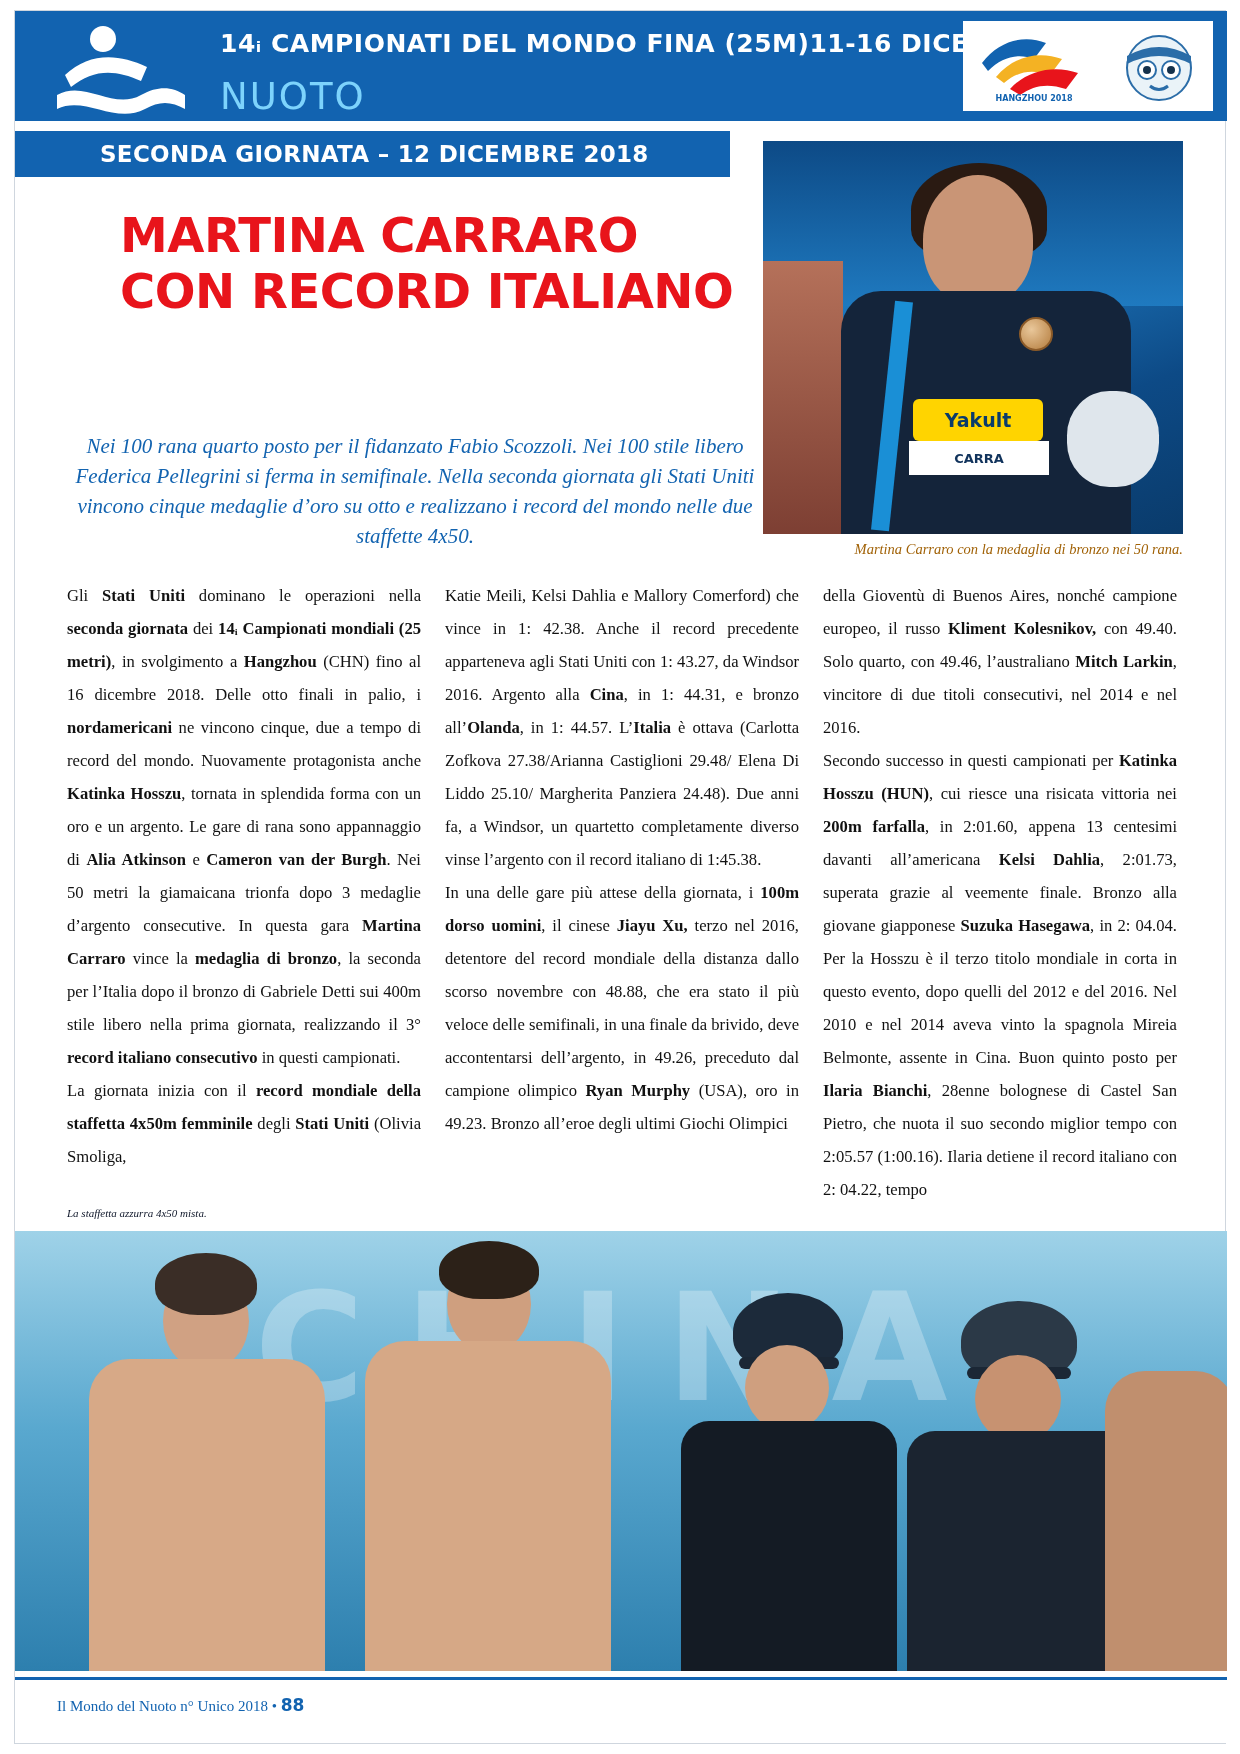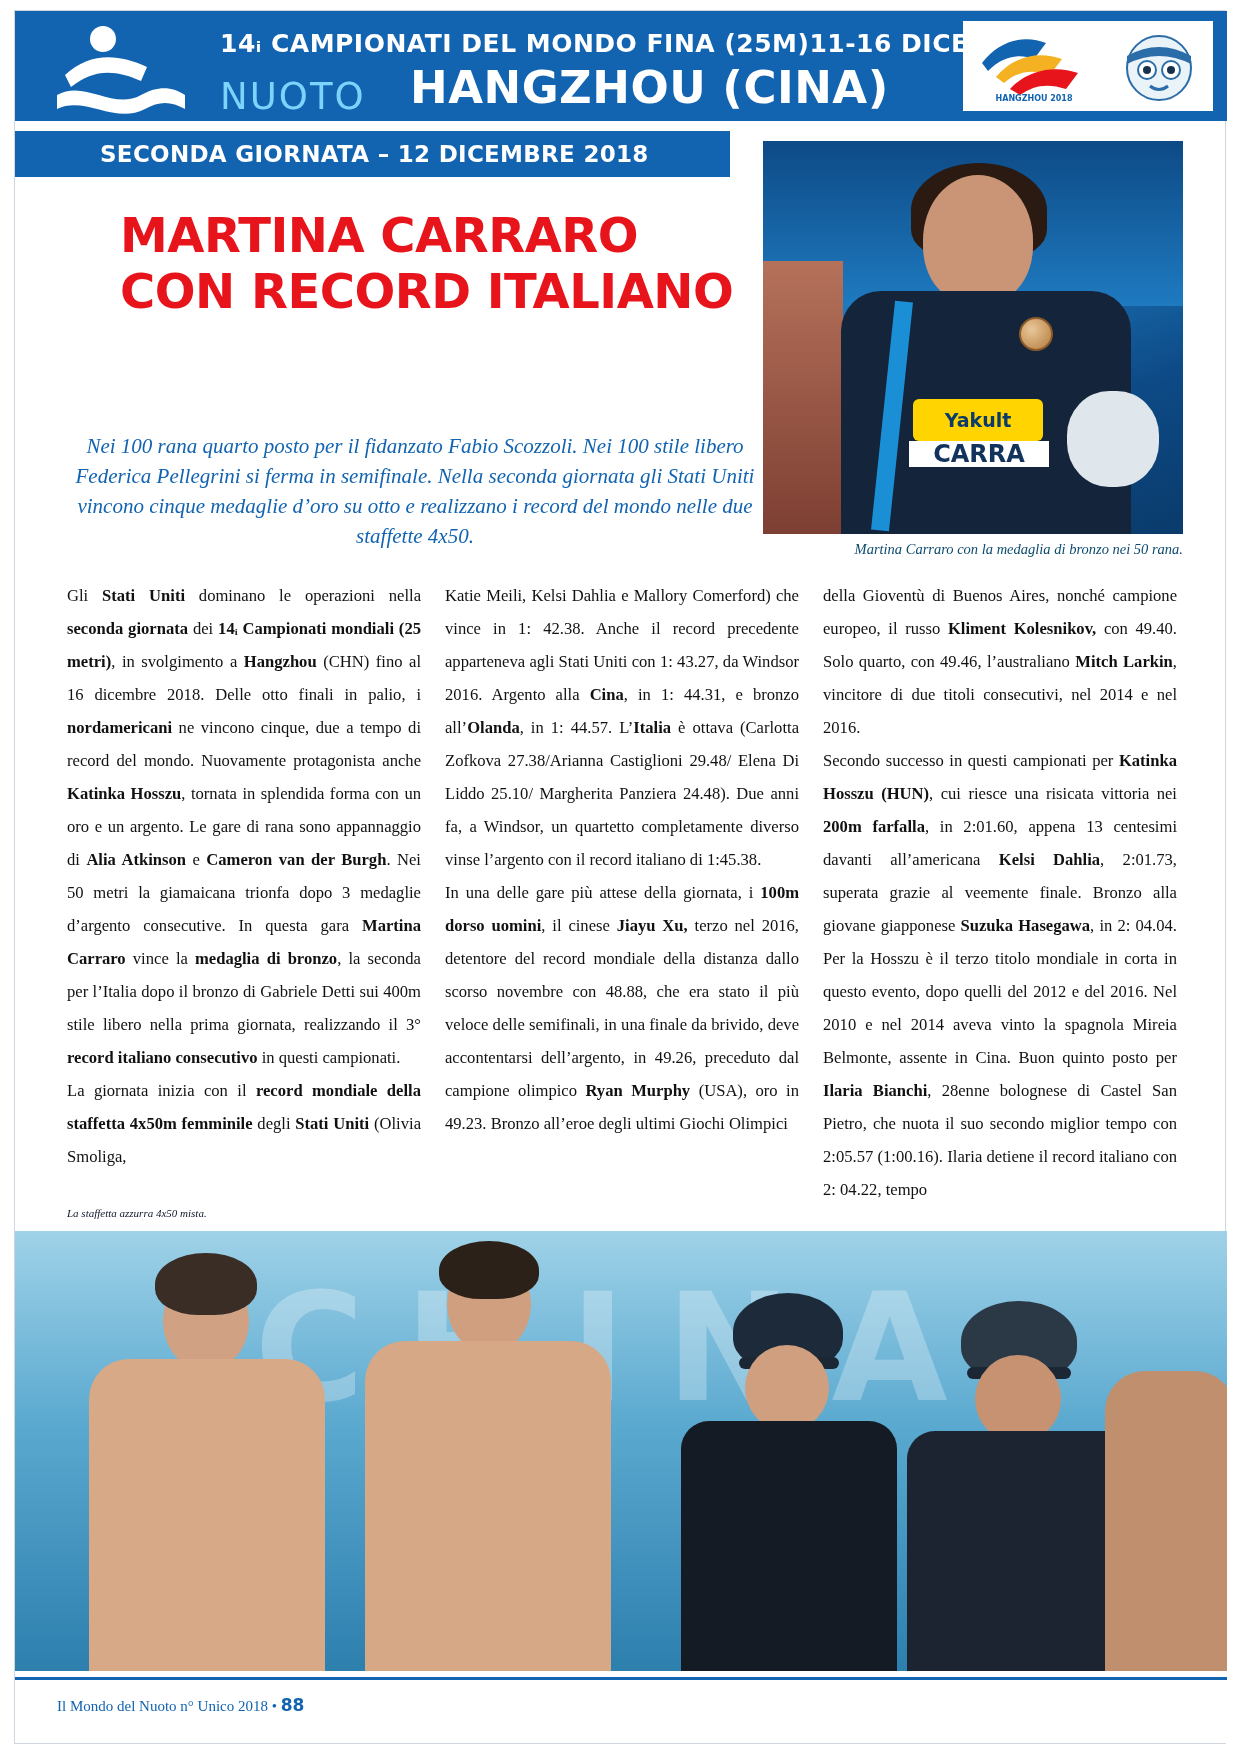--- a/index.html
+++ b/index.html
@@ -136,24 +136,24 @@
   }
   .photo-top .sponsor {
     position: absolute; left: 150px; top: 258px;
     width: 130px; height: 42px;
     background: #ffd400;
     color:#0a3b6b; font-family:"DejaVu Sans",sans-serif; font-weight:bold;
     font-size:19px; display:flex; align-items:center; justify-content:center;border-radius:6px;
   }
   .photo-top .bib {
     position: absolute; left: 146px; top: 300px;
-    width: 140px; height: 26px;
+    width: 140px; height: 34px;
     background: #ffffff;
     color:#11335c; font-family:"DejaVu Sans",sans-serif; font-weight:bold;
-    font-size:24px; display:flex; align-items:center; justify-content:center;
+    font-size:13px; display:flex; align-items:center; justify-content:center;
   }
   .photo-top .mascot-toy {
     position: absolute; right: 24px; top: 250px;
     width: 92px; height: 96px; border-radius: 46%;
     background: #dfe6ec;
   }
   .photo-top .medal {
     position: absolute; left: 256px; top: 176px;
     width: 34px; height: 34px; border-radius: 50%;
     background: radial-gradient(circle at 35% 35%, #e9c79a, #b37b3c);
@@ -164,21 +164,21 @@
     width: 80px; height: 273px;
     background: linear-gradient(180deg,#b5715a,#7d3f33);
   }
   .photo-caption {
     position: absolute; left: 748px; top: 530px;
     width: 420px;
     text-align: right;
     font-family: "Liberation Serif", serif;
     font-style: italic;
     font-size: 14.5px;
-    color: #0c4a6e;
+    color: #a16207;
   }
 
   
   .columns {
     position: absolute; left: 52px; top: 568px;
     width: 1110px; height: 610px;
     display: flex;
     gap: 24px;
   }
   .col {
@@ -258,21 +258,20 @@
   <div class="masthead">
     <div class="swimmer-logo">
       <svg viewBox="0 0 140 92" width="140" height="92">
         <circle cx="48" cy="16" r="13" fill="#ffffff"></circle>
         <path d="M10 52 C34 30 62 30 92 44 L86 58 C60 46 38 46 16 64 Z" fill="#ffffff"></path>
         <path d="M2 72 C30 56 58 88 86 72 C104 62 118 64 130 72 L130 86 C116 78 104 78 90 86 C60 102 30 72 2 86 Z" fill="#ffffff"></path>
       </svg>
     </div>
     <div class="mast-line1">14ᵢ CAMPIONATI DEL MONDO FINA (25M)11-16 DICEMBRE</div>
     <div class="mast-nuoto">NUOTO</div>
-    <div class="mast-city">HANGZHOU (CINA)</div>
     <div class="mast-logos">
       <div class="fina-logo">
         <svg viewBox="0 0 120 74" width="120" height="74">
           <path d="M8 34 C26 10 52 6 72 14 L60 30 C44 24 28 28 14 42 Z" fill="#1263b0"></path>
           <path d="M22 48 C40 26 66 22 88 30 L76 46 C58 40 44 42 30 54 Z" fill="#f4b223"></path>
           <path d="M36 60 C54 40 82 36 104 44 L92 60 C74 54 60 56 46 66 Z" fill="#e8141b"></path>
           <text x="60" y="72" font-family="DejaVu Sans, sans-serif" font-size="8" font-weight="bold" fill="#1263b0" text-anchor="middle">HANGZHOU 2018</text>
         </svg>
       </div>
       <div class="mascot">

